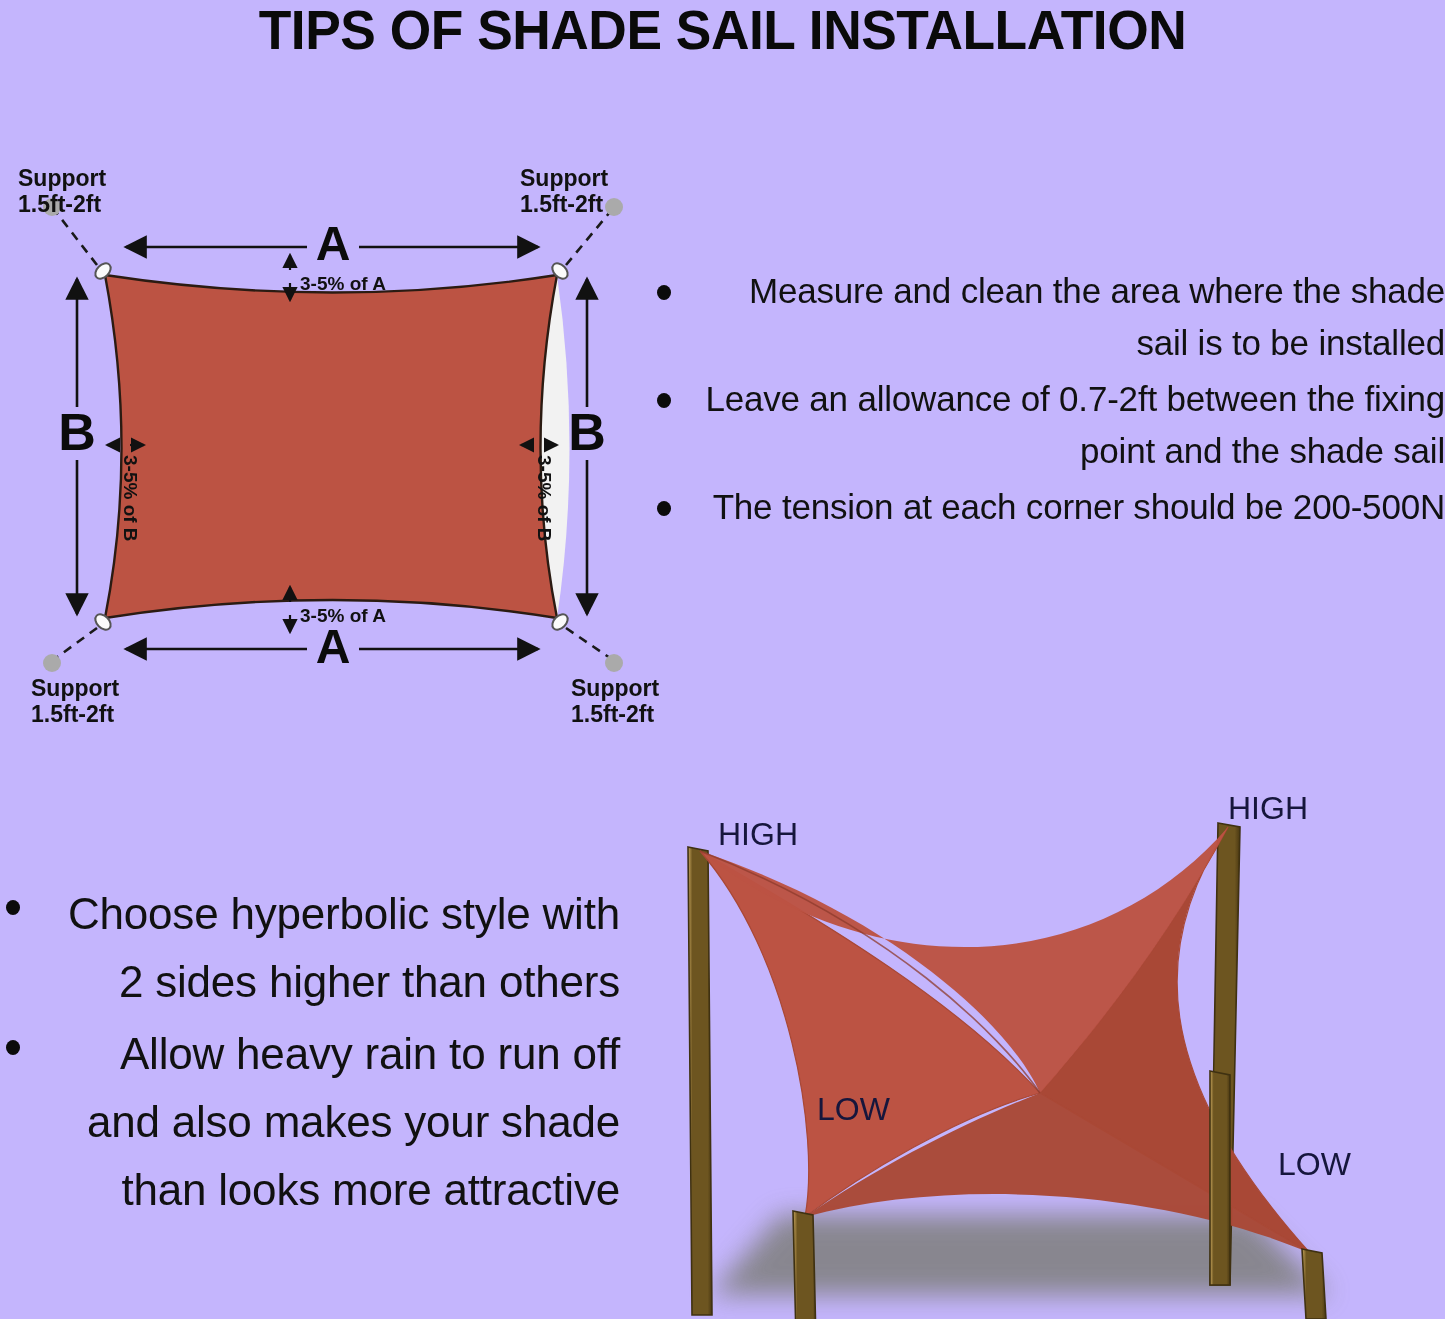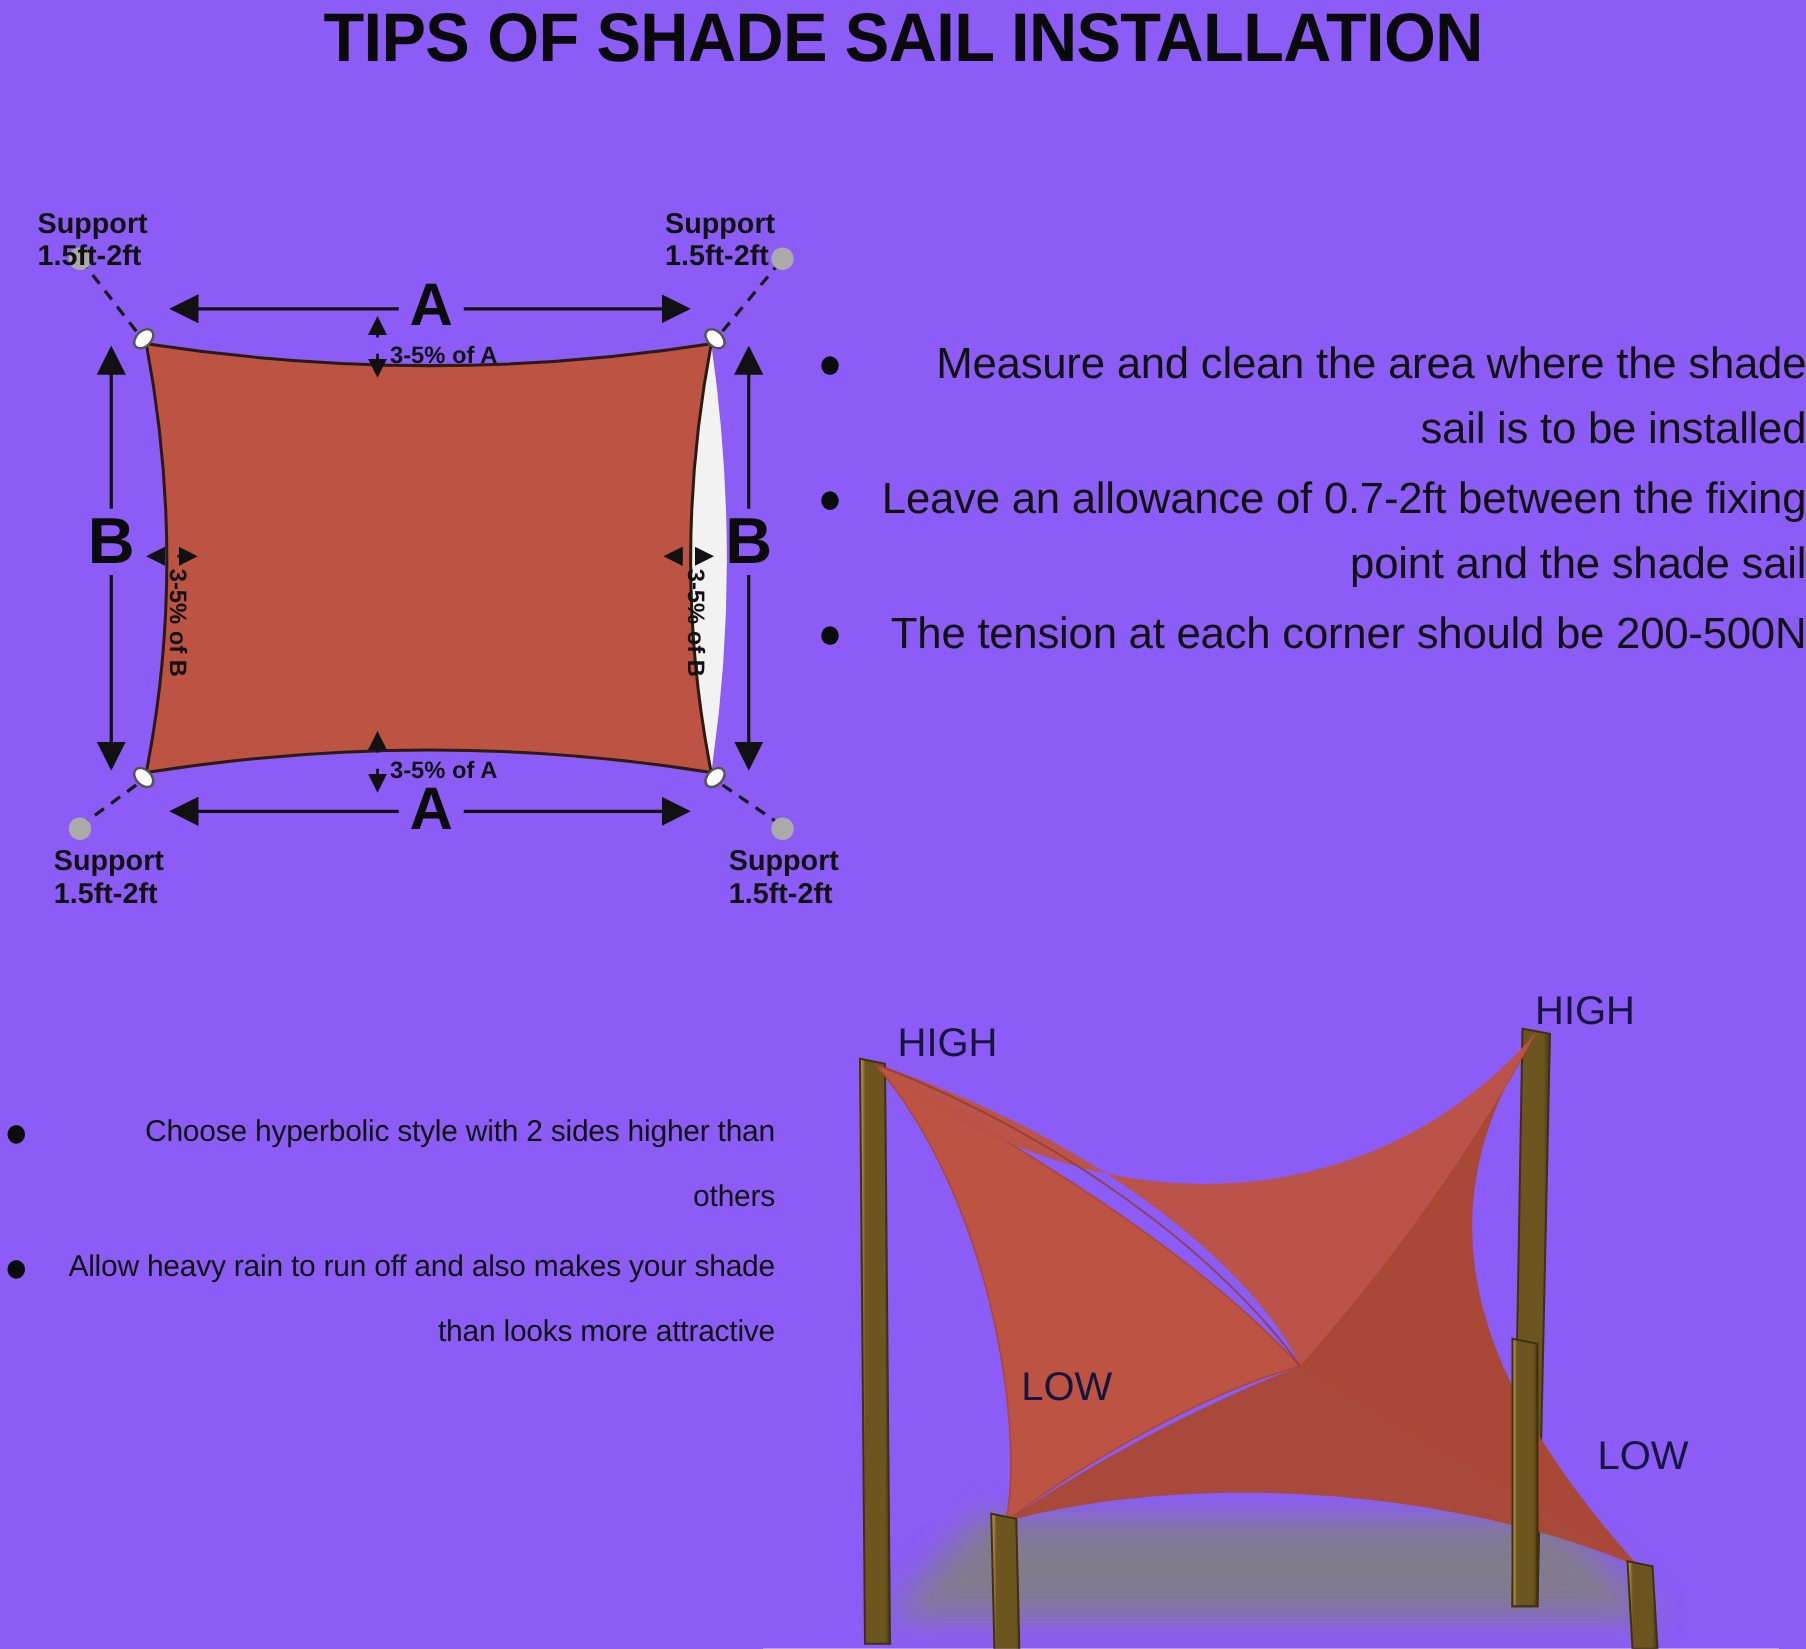--- a/index.html
+++ b/index.html
@@ -2,40 +2,40 @@
 <html><head>
 <meta charset="utf-8">
 <style>
   * { margin:0; padding:0; box-sizing:border-box; }
   html, body {
     width:1445px; height:1319px;
     background:#ffffff;
     font-family:"Liberation Sans", sans-serif;
     overflow:hidden;
   }
-  #page { position:relative; width:1445px; height:1319px; background:#8b5cf6; }
+  #page { position:relative; width:1445px; height:1319px; background:#c4b5fd; }
 
   
   .title {
     position:absolute; left:0; top:0; width:1445px; height:62px;
     text-align:center;
     font-family:"Liberation Sans", sans-serif;
     font-weight:bold;
     font-size:55px;
     line-height:60px;
     letter-spacing:-0.5px;
     color:#0a0a0a;
     transform:scaleX(0.97);
     transform-origin:center top;
     white-space:nowrap;
   }
 
   
   .panel { position:absolute; }
-  #rect-diagram { left:16px;   top:150px;  width:660px;  height:600px;text-align:center; }
+  #rect-diagram { left:4px;   top:150px;  width:660px;  height:600px;text-align:center; }
   #tips-right   { left:645px; top:265px; width:800px; height:400px; }
   #tips-left    { left:0;   top:880px;  width:620px;  height:330px; }
   #sail3d       { left:630px; top:775px; width:790px; height:544px; }
 
   
   ul.bullets { list-style:none;text-align:right; }
   ul.bullets li {
     position:relative;
     padding-left:46px;
     margin-bottom:4px;
@@ -52,22 +52,22 @@
   #tips-right ul.bullets li {
     font-size:35px;
     line-height:52px;
     letter-spacing:-0.2px;
   }
   #tips-right ul.bullets li::before {
     left:12px; top:20px; width:14px; height:15px;
   }
 
   #tips-left ul.bullets li {
-    font-size:24px;
-    line-height:52px;
+    font-size:44px;
+    line-height:68px;
     letter-spacing:-0.2px;
   }
   #tips-left ul.bullets li::before {
     left:6px; top:20px; width:14px; height:15px;
   }
 
   svg { display:block; overflow:visible; }
   .sv-label { font-family:"Liberation Sans", sans-serif; }
 </style>
 </head>

